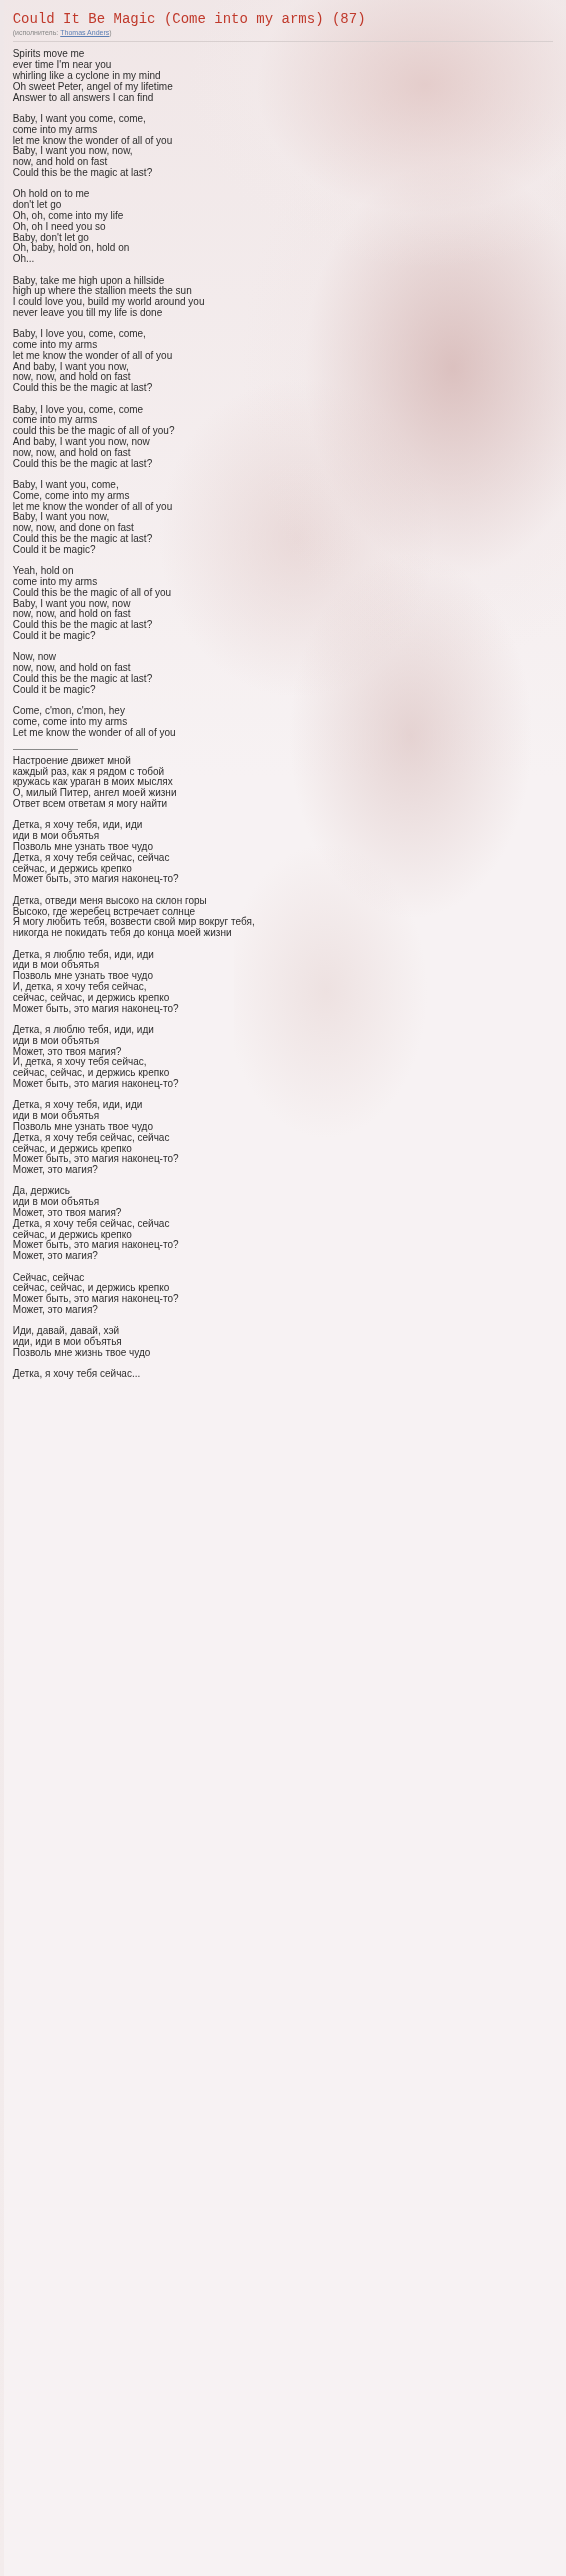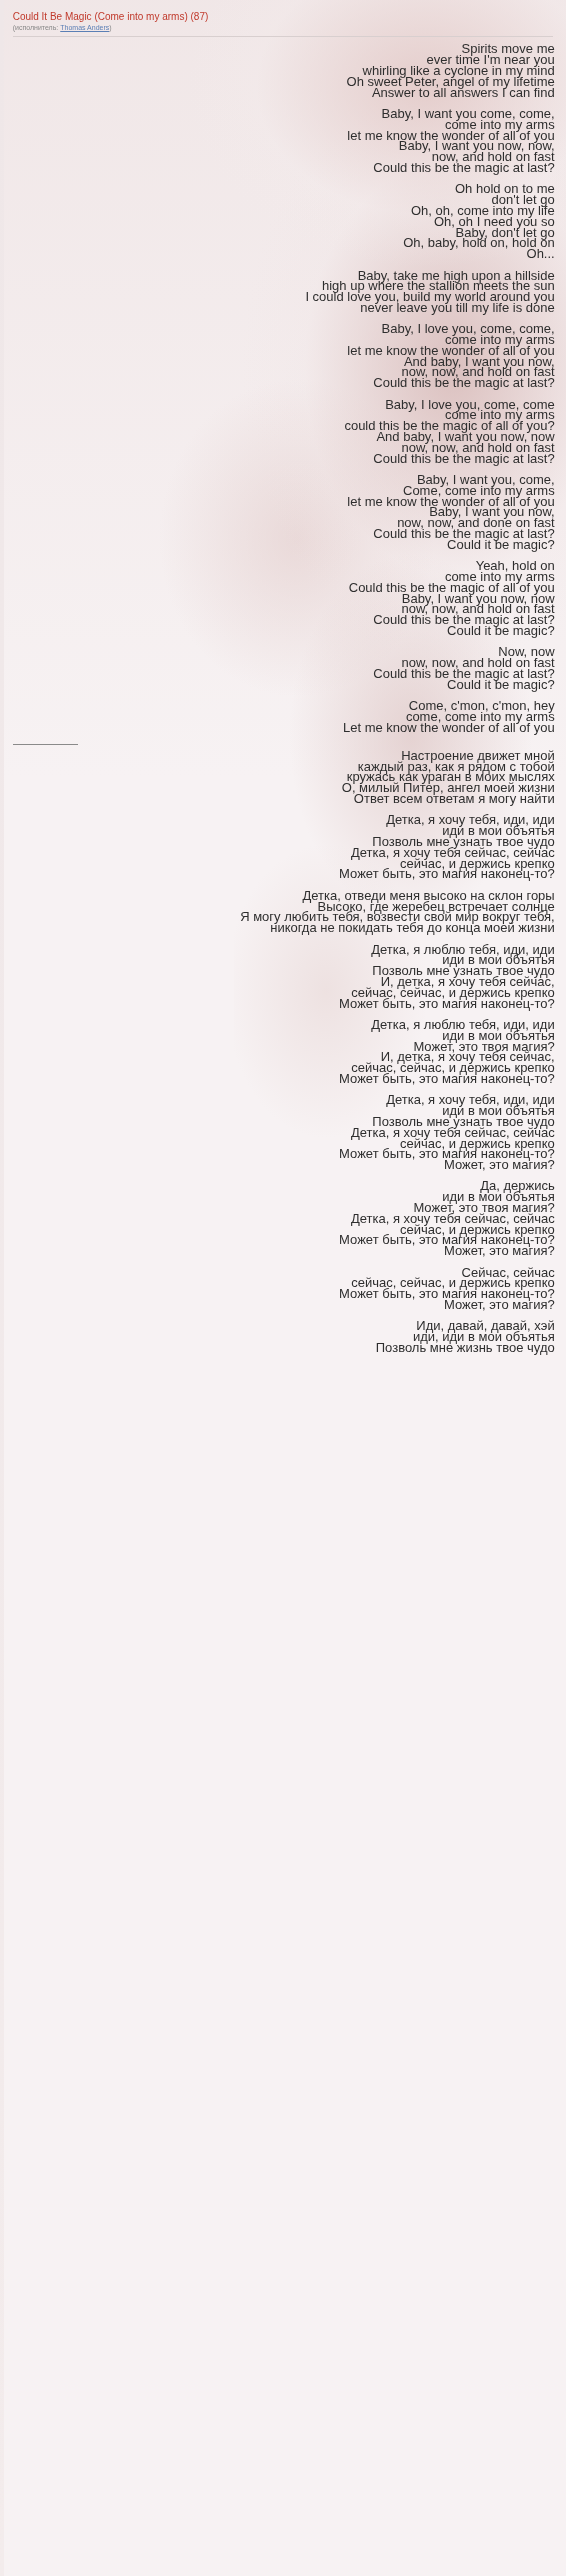--- a/index.html
+++ b/index.html
@@ -41,50 +41,50 @@
       radial-gradient(ellipse 156px 234px at 177px 184px, rgba(214,185,183,0.55) 0%, rgba(247,242,243,0) 78%),
       radial-gradient(ellipse 127px 184px at 92px 439px, rgba(226,205,203,0.45) 0%, rgba(247,242,243,0) 80%);
     pointer-events: none;
   }
   .content {
     position: relative;
     z-index: 2;
     padding: 8.5px 11.3px 0 11.3px;
   }
   .song-title {
-    font-size: 10px;
+    font-size: 14px;
     color: #c0392b;
     margin: 2.8px 0 1.4px 1.4px;
     letter-spacing: 0;
+    font-family: Liberation Mono, monospace;
   }
   .artist-line {
     font-size: 7px;
     color: #777777;
     margin: 0 0 0 1.4px;
   }
   .artist-label {
     color: #888888;
   }
   .artist-name {
     color: #5b7fb5;
     text-decoration: underline;
   }
   .rule {
     border: none;
     border-top: 0.7px solid #d8cfcf;
     margin: 5.7px 1.4px 7px 1.4px;
   }
   .lyrics {
-    font-size: 13px;
+    font-size: 10px;
     line-height: 10.8px;
     color: #2e2e2e;
     white-space: pre-wrap;
     margin: 0 0 0 1.4px;
     font-family: "Liberation Sans", sans-serif;
-    text-align: right;
   }
   .block {
     margin-bottom: 10.6px;
   }
   .divider-small {
     width: 65px;
     border: none;
     border-top: 0.7px solid #8a8a8a;
     margin: 4.2px 0 5.7px 1.4px;
   }
@@ -215,16 +215,17 @@
 сейчас, и держись крепко
 Может быть, это магия наконец-то?
 Может, это магия?</p>
       <p class="lyrics block">Сейчас, сейчас
 сейчас, сейчас, и держись крепко
 Может быть, это магия наконец-то?
 Может, это магия?</p>
       <p class="lyrics block">Иди, давай, давай, хэй
 иди, иди в мои объятья
 Позволь мне жизнь твое чудо</p>
+      <p class="lyrics block">Детка, я хочу тебя сейчас...</p>
     </div>
   </div>
 </div>
 
 
 </body></html>

